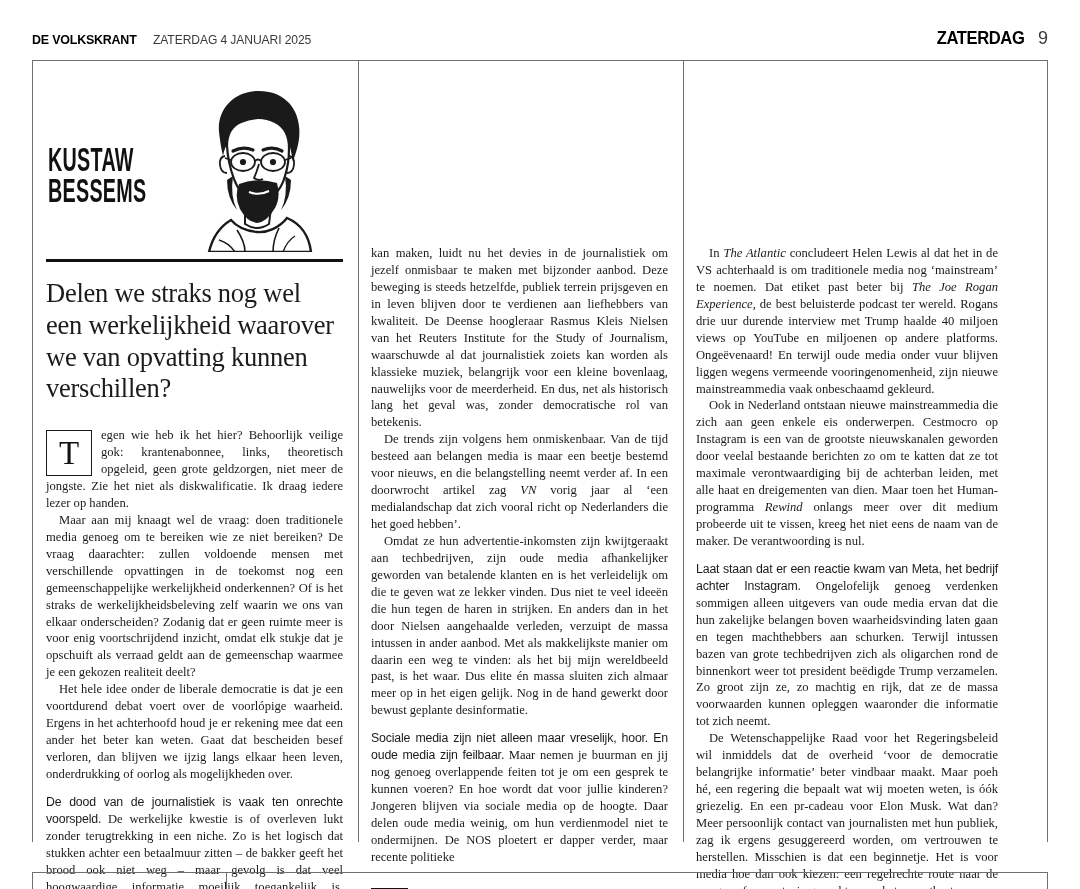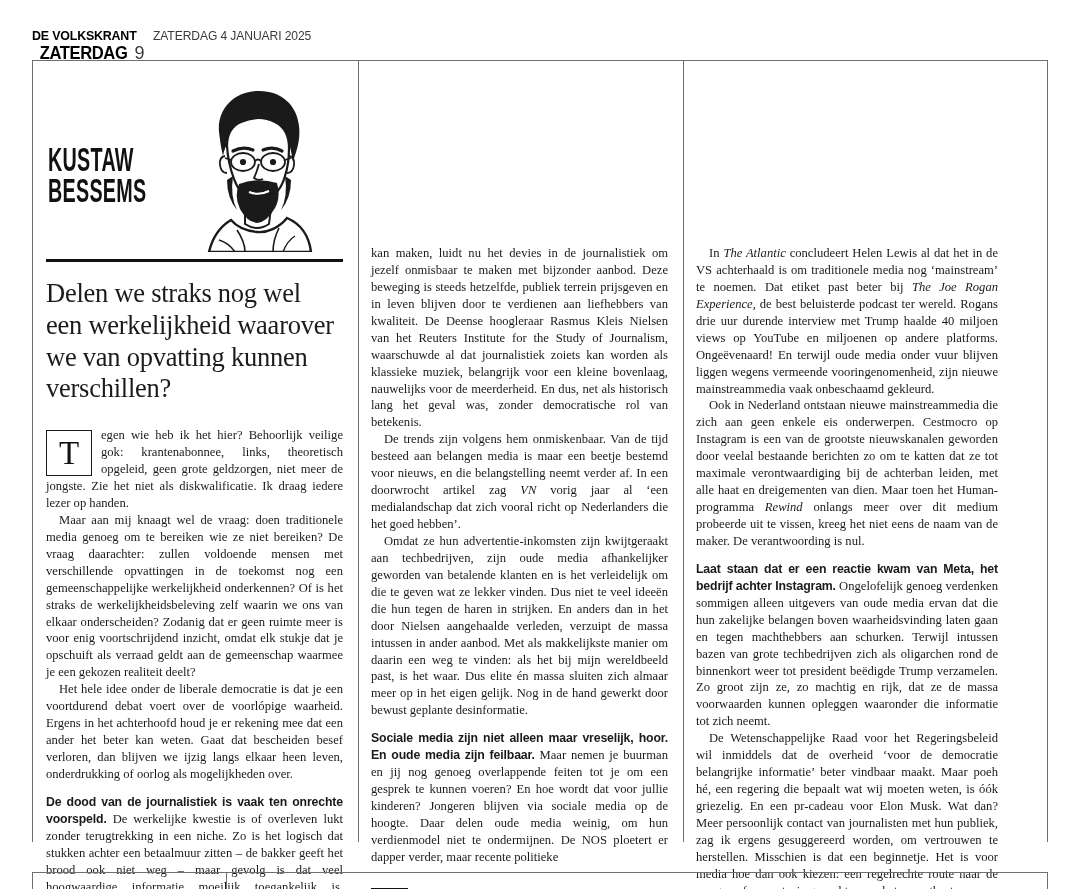--- a/index.html
+++ b/index.html
@@ -24,21 +24,20 @@
   
   .masthead {
     position: absolute;
     left: 32px;
     top: 28px;
     right: 32px;
     height: 22px;
     display: flex;
     align-items: baseline;
     justify-content: space-between;
-    flex-direction: column;
   }
   .masthead-left {
     display: flex;
     align-items: baseline;
     gap: 7px;
     white-space: nowrap;
   }
   .mh-brand {
     font-family: "Liberation Sans", "DejaVu Sans", sans-serif;
     font-weight: 700;
@@ -53,21 +52,21 @@
     font-weight: 400;
     font-size: 13px;
     letter-spacing: -0.1px;
     color: #3a3a3a;
     transform: scaleX(0.93);
     transform-origin: left center;
   }
   .masthead-right {
     display: flex;
     align-items: baseline;
-    gap: 7px;
+    gap: 14px;
     white-space: nowrap;
   }
   .mh-section {
     font-family: "Liberation Sans", "DejaVu Sans", sans-serif;
     font-weight: 700;
     font-size: 18px;
     letter-spacing: -0.4px;
     color: #000;
     transform: scaleX(0.92);
     transform-origin: right center;
@@ -193,21 +192,21 @@
     hyphens: none;
   }
   .body-text p {
     margin: 0;
     text-indent: 13px;
   }
   .body-text p.noindent { text-indent: 0; }
   .body-text p.gap { margin-top: 11px; text-indent: 0; }
   .body-text b, .body-text .lead-in {
     font-family: "Liberation Sans", "DejaVu Sans", sans-serif;
-    font-weight: 700;
+    font-weight: 400;
     font-size: 12.3px;
     letter-spacing: -0.15px;
   }
   .body-text i { font-style: italic; margin-top: 10px; }
 
   
   .dropcap-wrap { position: relative; }
   .dropcap {
     float: left;
     width: 46px;

